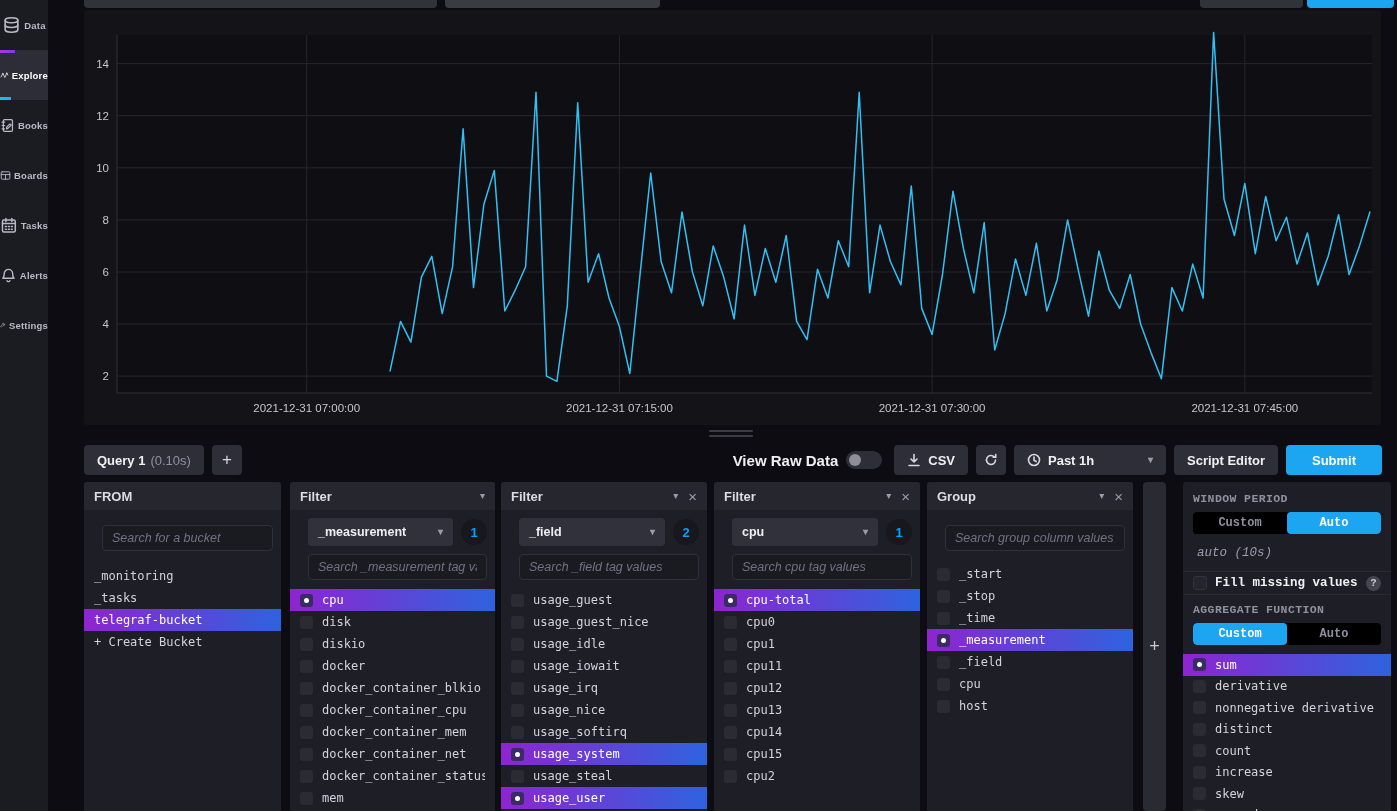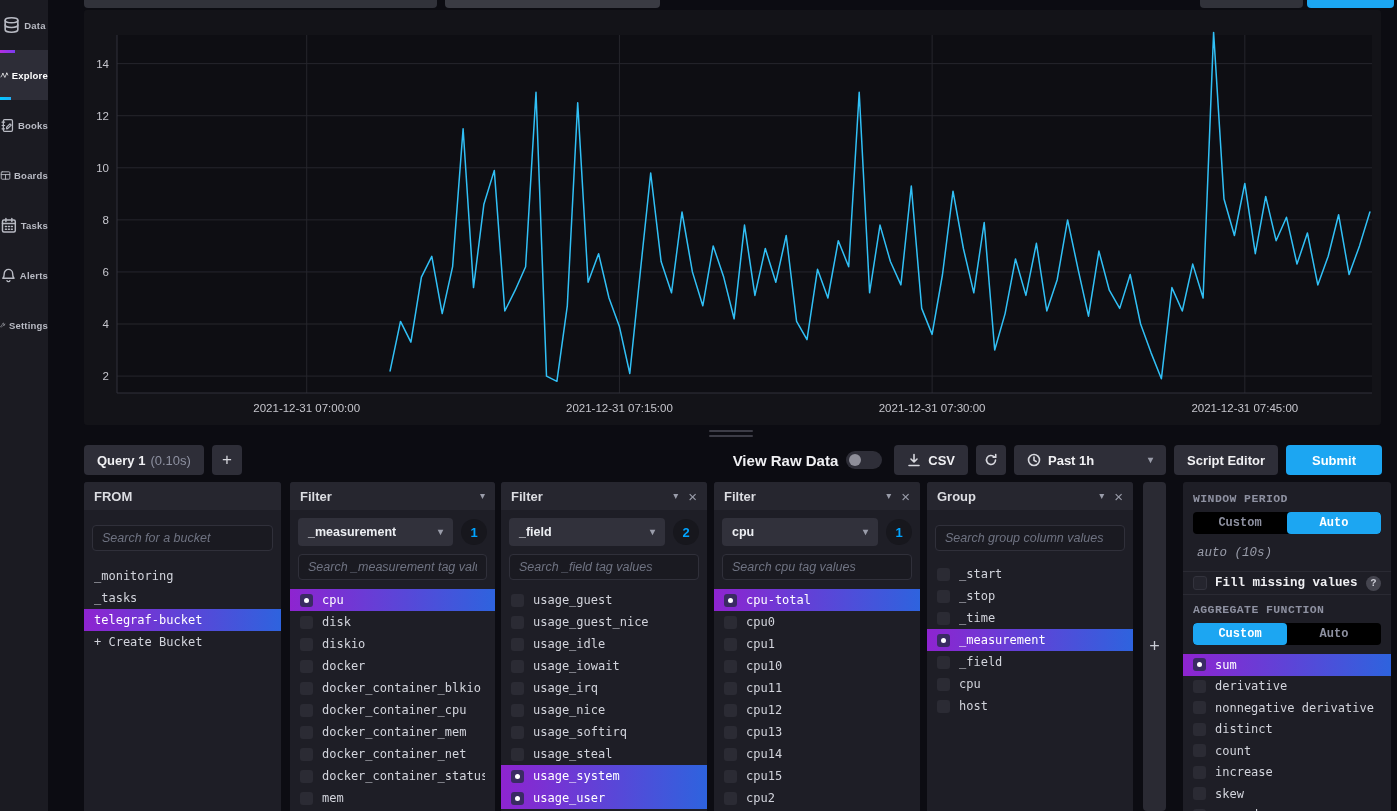--- a/index.html
+++ b/index.html
@@ -53,21 +53,21 @@
   .caret { color:#9a9daa; font-size:10px; line-height:1; }
   .submit-btn { background:#1ca6f2; color:#fff; width:96px; justify-content:center; }
 
   
   .panel { position:absolute; top:482px; height:329px; background:#1e1e26; border-radius:3px 3px 0 0;
     overflow:hidden; display:flex; flex-direction:column; }
   .panel-header { flex:0 0 28px; background:#26262f; display:flex; align-items:center;
     padding:0 10px; gap:10px; }
   .panel-title { flex:1; font-size:13px; font-weight:bold; color:#dcdde2; }
   .panel-x { color:#9a9daa; font-size:15px; line-height:1; cursor:pointer; }
-  .panel-pad { padding:8px 8px 0 8px; }
+  .panel-pad { padding:8px 8px 0 18px; }
   .select-row { display:flex; align-items:center; gap:8px; }
   .select-box { flex:1; height:28px; background:#31313b; border-radius:4px; display:flex; align-items:center;
     padding:0 10px; font-size:12.5px; font-weight:bold; color:#eceef2; cursor:pointer; }
   .select-box .caret { margin-left:auto; }
   .count-badge { width:26px; height:26px; border-radius:50%; background:#17171d; color:#00a3ff;
     font-size:13px; font-weight:bold; display:flex; align-items:center; justify-content:center; }
   .search-input { width:100%; height:26px; margin-top:8px; background:#1a1a21; border:1px solid #30303a;
     border-radius:4px; padding:0 9px; font-size:12.5px; font-style:italic; color:#c9cbd4;
     font-family:"Liberation Sans", sans-serif; }
   .search-input::placeholder { color:#6f7382; opacity:1; }
@@ -369,27 +369,27 @@
           <span class="row-label">usage_irq</span>
         </div>
         <div class="list-row">
           <span class="cb"></span>
           <span class="row-label">usage_nice</span>
         </div>
         <div class="list-row">
           <span class="cb"></span>
           <span class="row-label">usage_softirq</span>
         </div>
+        <div class="list-row selected">
+          <span class="cb"></span>
+          <span class="row-label">usage_system</span>
+        </div>
         <div class="list-row">
           <span class="cb"></span>
           <span class="row-label">usage_steal</span>
-        </div>
-        <div class="list-row selected">
-          <span class="cb"></span>
-          <span class="row-label">usage_system</span>
         </div>
         <div class="list-row selected">
           <span class="cb"></span>
           <span class="row-label">usage_user</span>
         </div>
       </div>
   </div>
 
   <div class="panel" style="left:666px;width:206px;">
     <div class="panel-header">
@@ -412,24 +412,20 @@
           <span class="cb"></span>
           <span class="row-label">cpu-total</span>
         </div>
         <div class="list-row">
           <span class="cb"></span>
           <span class="row-label">cpu0</span>
         </div>
         <div class="list-row">
           <span class="cb"></span>
           <span class="row-label">cpu1</span>
-        </div>
-        <div class="list-row">
-          <span class="cb"></span>
-          <span class="row-label">cpu10</span>
         </div>
         <div class="list-row">
           <span class="cb"></span>
           <span class="row-label">cpu11</span>
         </div>
         <div class="list-row">
           <span class="cb"></span>
           <span class="row-label">cpu12</span>
         </div>
         <div class="list-row">

